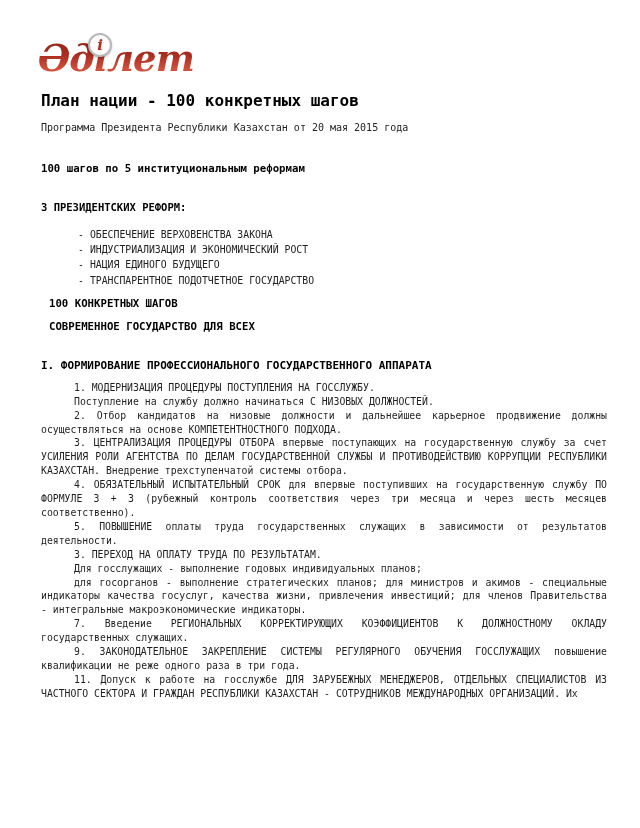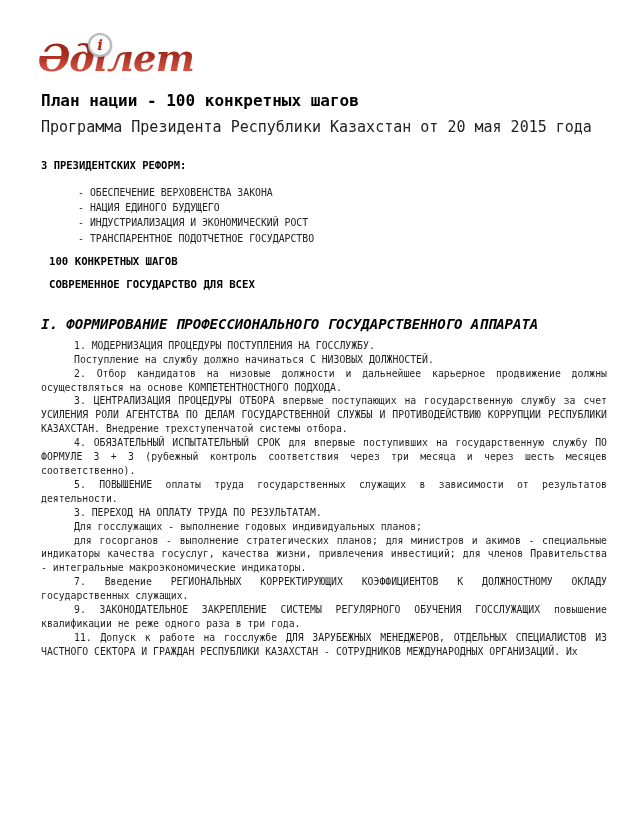--- a/index.html
+++ b/index.html
@@ -39,32 +39,32 @@
   }
   .lens-i {
     font-family: "DejaVu Serif", "Liberation Serif", serif;
     font-style: italic; font-weight: bold;
     font-size: 15px; line-height: 1;
     color: #b5281a;
   }
 
   
   .doc-title    { margin: 13px 0 0; font-size: 16px; line-height: 15px; font-weight: bold; color: #000; }
-  .doc-subtitle { margin: 13px 0 0; font-size: 15px;  line-height: 13px; color: #222; }
+  .doc-subtitle { margin: 13px 0 0; font-size: 10px;  line-height: 13px; color: #222; }
   .steps-heading   { margin: 28px 0 0; font-size: 10.7px; line-height: 14px; font-weight: bold; color: #000; }
   .reforms-heading { margin: 24px 0 0; font-size: 10.5px; line-height: 14px; font-weight: bold; color: #000; }
 
   .reforms { list-style: none; margin: 13px 0 0; padding: 0 0 0 37px; }
   .reforms li { font-size: 9.8px; line-height: 15.2px; color: #222; }
   .reforms .dash { margin-right: 6px; }
 
   .program-heading { margin: 0; padding: 0; }
   .program-heading p { margin: 8px; font-size: 10.7px; line-height: 15.5px; font-weight: bold; color: #000; }
 
-  .section-heading { margin: 24px 0 0; font-size: 14px; line-height: 14px; font-weight: bold; color: #000; font-style: italic; }
+  .section-heading { margin: 24px 0 0; font-size: 11px; line-height: 14px; font-weight: bold; color: #000; }
 
   
   .body-text { margin-top: 8px; width: 566px; }
   .body-text p {
     margin: 0;
     font-size: 9.8px; line-height: 13.9px;
     text-align: justify;
     text-indent: 33px;
     color: #1e1e1e;
     word-spacing: normal;
@@ -79,27 +79,28 @@
     <span class="logo-text">Әділет</span>
     <span class="lens">
       <span class="lens-i">і</span>
     </span>
   </div>
 
   <p class="doc-title">План нации - 100 конкретных шагов</p>
 
   <p class="doc-subtitle">Программа Президента Республики Казахстан от 20 мая 2015 года</p>
 
+  <p class="steps-heading">100 шагов по 5 институциональным реформам</p>
 
   <p class="reforms-heading">3 ПРЕЗИДЕНТСКИХ РЕФОРМ:</p>
 
   <ul class="reforms">
     <li><span class="dash">-</span><span>ОБЕСПЕЧЕНИЕ ВЕРХОВЕНСТВА ЗАКОНА</span></li>
+    <li><span class="dash">-</span><span>ИНДУСТРИАЛИЗАЦИЯ И ЭКОНОМИЧЕСКИЙ РОСТ</span></li>
     <li><span class="dash">-</span><span>НАЦИЯ ЕДИНОГО БУДУЩЕГО</span></li>
-    <li><span class="dash">-</span><span>ИНДУСТРИАЛИЗАЦИЯ И ЭКОНОМИЧЕСКИЙ РОСТ</span></li>
     <li><span class="dash">-</span><span>ТРАНСПАРЕНТНОЕ ПОДОТЧЕТНОЕ ГОСУДАРСТВО</span></li>
   </ul>
 
   <div class="program-heading">
     <p>100 КОНКРЕТНЫХ ШАГОВ</p>
     <p>СОВРЕМЕННОЕ ГОСУДАРСТВО ДЛЯ ВСЕХ</p>
   </div>
 
   <p class="section-heading">I. ФОРМИРОВАНИЕ ПРОФЕССИОНАЛЬНОГО ГОСУДАРСТВЕННОГО АППАРАТА</p>
 

